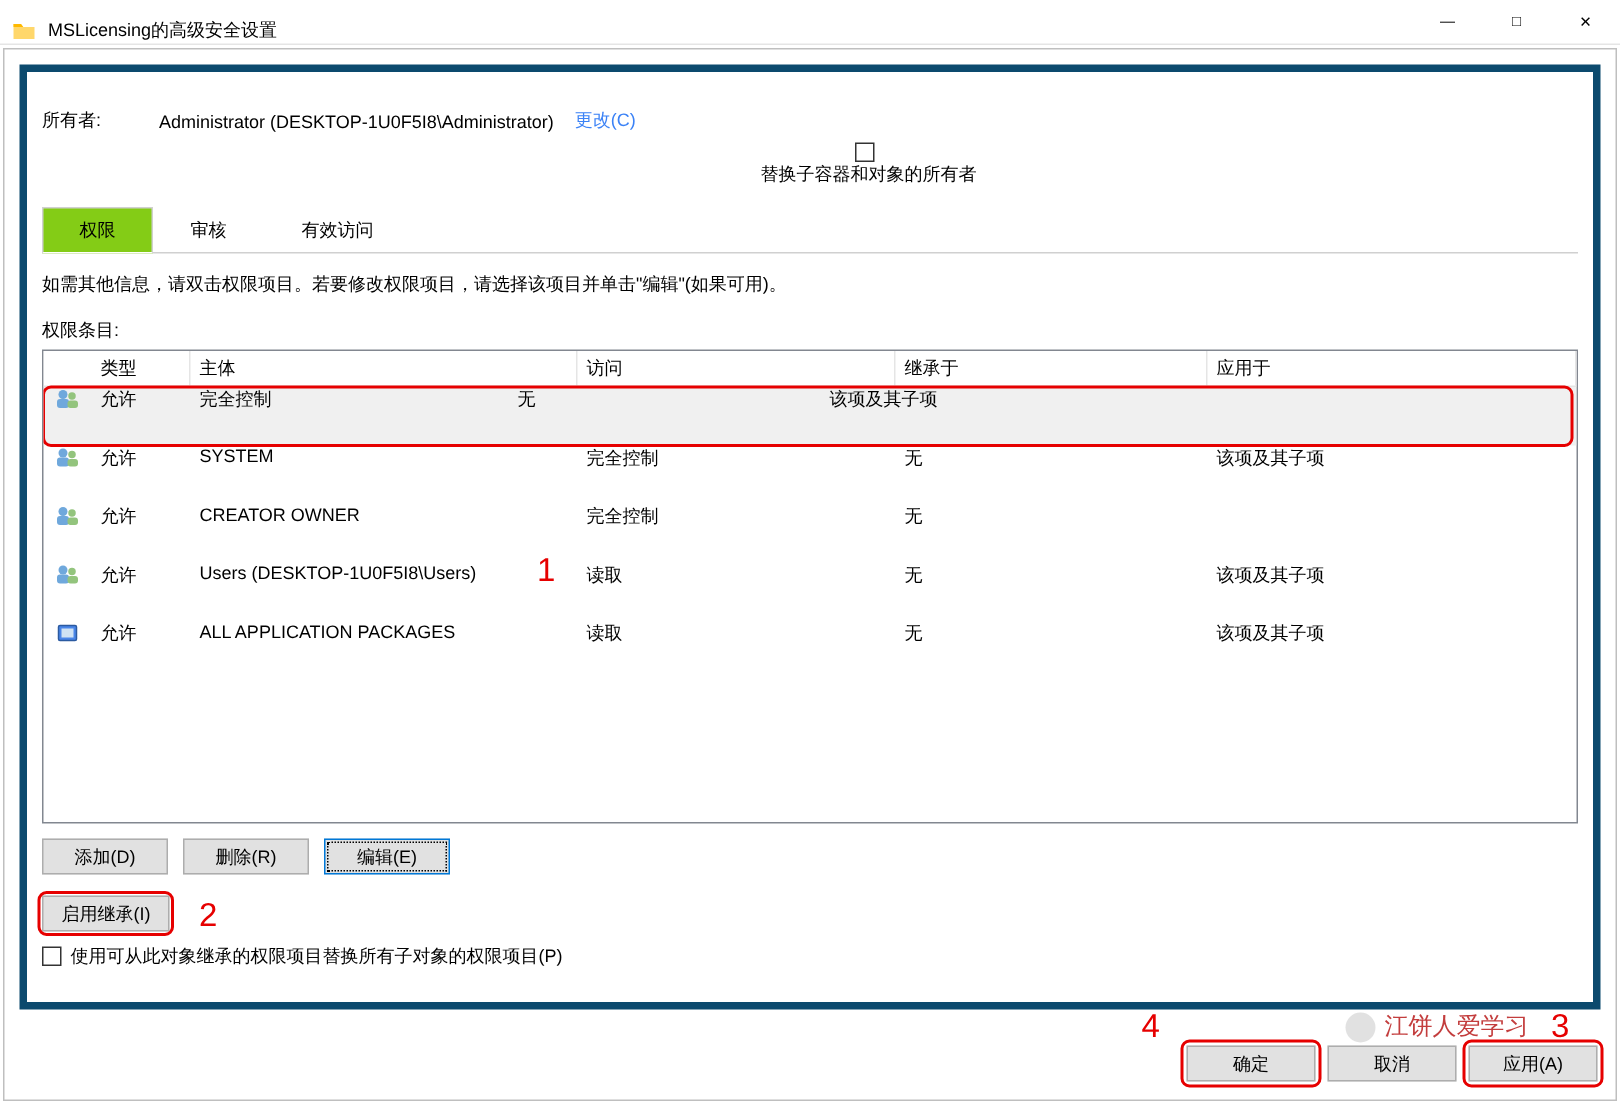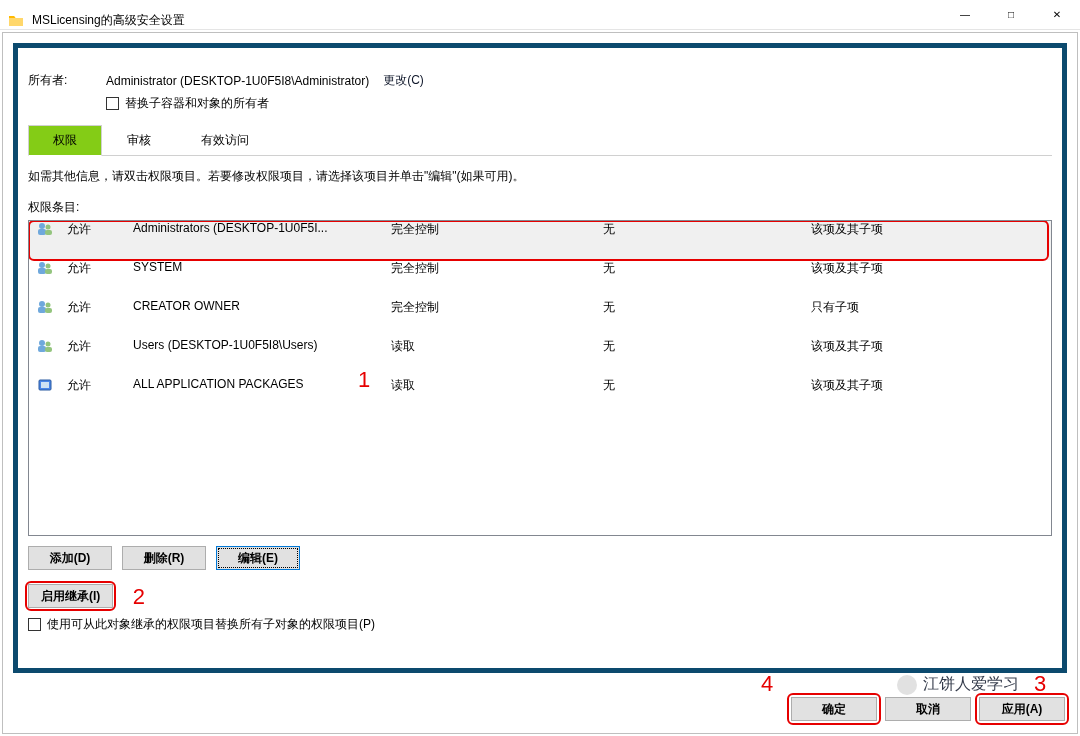--- a/index.html
+++ b/index.html
@@ -47,26 +47,27 @@
       height: calc(100% - 70px);
       position: relative;
     }
     .owner-row {
       display: flex;
       align-items: center;
       margin: 14px 0 6px 0;
     }
     .owner-label { width: 78px; }
     .owner-value { margin-right: 14px; }
-    .change-link { color: #0f172a; }
+    .change-link { color: #3b82f6; }
     .replace-row {
       display: flex;
       align-items: center;
       margin-left: 78px;
       margin-bottom: 12px;
+      flex-direction: column;
     }
     .checkbox {
       width: 13px; height: 13px;
       border: 1px solid #333;
       margin-right: 6px;
       display: inline-block;
     }
     .tabs {
       display: flex;
       border-bottom: 1px solid #d0d0d0;
@@ -143,21 +144,20 @@
     }
     .btn {
       min-width: 84px;
       height: 24px;
       border: 1px solid #adadad;
       background: #e1e1e1;
       display: inline-flex;
       align-items: center;
       justify-content: center;
       padding: 0 12px;
-      font-weight: bold;
     }
     .btn.highlight {
       border: 1px solid #0078d7;
       outline: 1px dotted #000;
       outline-offset: -3px;
     }
     .replace-inherit {
       display: flex;
       align-items: center;
       margin-top: 8px;
@@ -170,21 +170,21 @@
       gap: 8px;
     }
     .bottom-buttons .btn { min-width: 86px; }
     .wechat-overlay {
       position: absolute;
       right: 58px;
       bottom: 38px;
       display: flex;
       align-items: center;
       gap: 6px;
-      color: #0f172a;
+      color: #b91c1c;
       font-size: 16px;
       opacity: 0.85;
       pointer-events: none;
     }
     .wechat-circle {
       width: 20px; height: 20px;
       border-radius: 50%;
       background: #dcdcdc;
       display: inline-block;
     }
@@ -226,30 +226,37 @@
       <div class="tab active">权限</div>
       <div class="tab">审核</div>
       <div class="tab">有效访问</div>
     </div>
 
     <div class="instr">如需其他信息，请双击权限项目。若要修改权限项目，请选择该项目并单击"编辑"(如果可用)。</div>
     <div class="perm-label">权限条目:</div>
 
     
     <div class="listview">
+      <div class="lv-header">
+        <div class="col col-icon"></div>
+        <div class="col col-type">类型</div>
+        <div class="col col-principal">主体</div>
+        <div class="col col-access">访问</div>
+        <div class="col col-inherit">继承于</div>
+        <div class="col col-applies">应用于</div>
+      </div>
 
       <div class="lv-row selected">
         <div class="col col-icon"><span class="icon-users"><svg viewBox="0 0 16 16">
                 <circle cx="5" cy="5" r="3" fill="#6fa8dc"></circle>
                 <circle cx="11" cy="6" r="2.5" fill="#93c47d"></circle>
                 <rect x="1" y="8" width="8" height="6" rx="2" fill="#6fa8dc"></rect>
                 <rect x="8" y="9" width="7" height="5" rx="2" fill="#93c47d"></rect>
               </svg></span></div>
         <div class="col col-type">允许</div>
-        <div class="col col-principal">Administrators (DESKTOP-1U0F5I...</div>
         <div class="col col-access">完全控制</div>
         <div class="col col-inherit">无</div>
         <div class="col col-applies">该项及其子项</div>
         <div class="red-box" style="left:-1px; top:-1px; right:2px; bottom:-1px;"></div>
       </div>
 
       <div class="lv-row">
         <div class="col col-icon"><span class="icon-users"><svg viewBox="0 0 16 16">
                 <circle cx="5" cy="5" r="3" fill="#6fa8dc"></circle>
                 <circle cx="11" cy="6" r="2.5" fill="#93c47d"></circle>
@@ -267,21 +274,20 @@
         <div class="col col-icon"><span class="icon-users"><svg viewBox="0 0 16 16">
                 <circle cx="5" cy="5" r="3" fill="#6fa8dc"></circle>
                 <circle cx="11" cy="6" r="2.5" fill="#93c47d"></circle>
                 <rect x="1" y="8" width="8" height="6" rx="2" fill="#6fa8dc"></rect>
                 <rect x="8" y="9" width="7" height="5" rx="2" fill="#93c47d"></rect>
               </svg></span></div>
         <div class="col col-type">允许</div>
         <div class="col col-principal">CREATOR OWNER</div>
         <div class="col col-access">完全控制</div>
         <div class="col col-inherit">无</div>
-        <div class="col col-applies">只有子项</div>
       </div>
 
       <div class="lv-row">
         <div class="col col-icon"><span class="icon-users"><svg viewBox="0 0 16 16">
                 <circle cx="5" cy="5" r="3" fill="#6fa8dc"></circle>
                 <circle cx="11" cy="6" r="2.5" fill="#93c47d"></circle>
                 <rect x="1" y="8" width="8" height="6" rx="2" fill="#6fa8dc"></rect>
                 <rect x="8" y="9" width="7" height="5" rx="2" fill="#93c47d"></rect>
               </svg></span></div>
         <div class="col col-type">允许</div>

